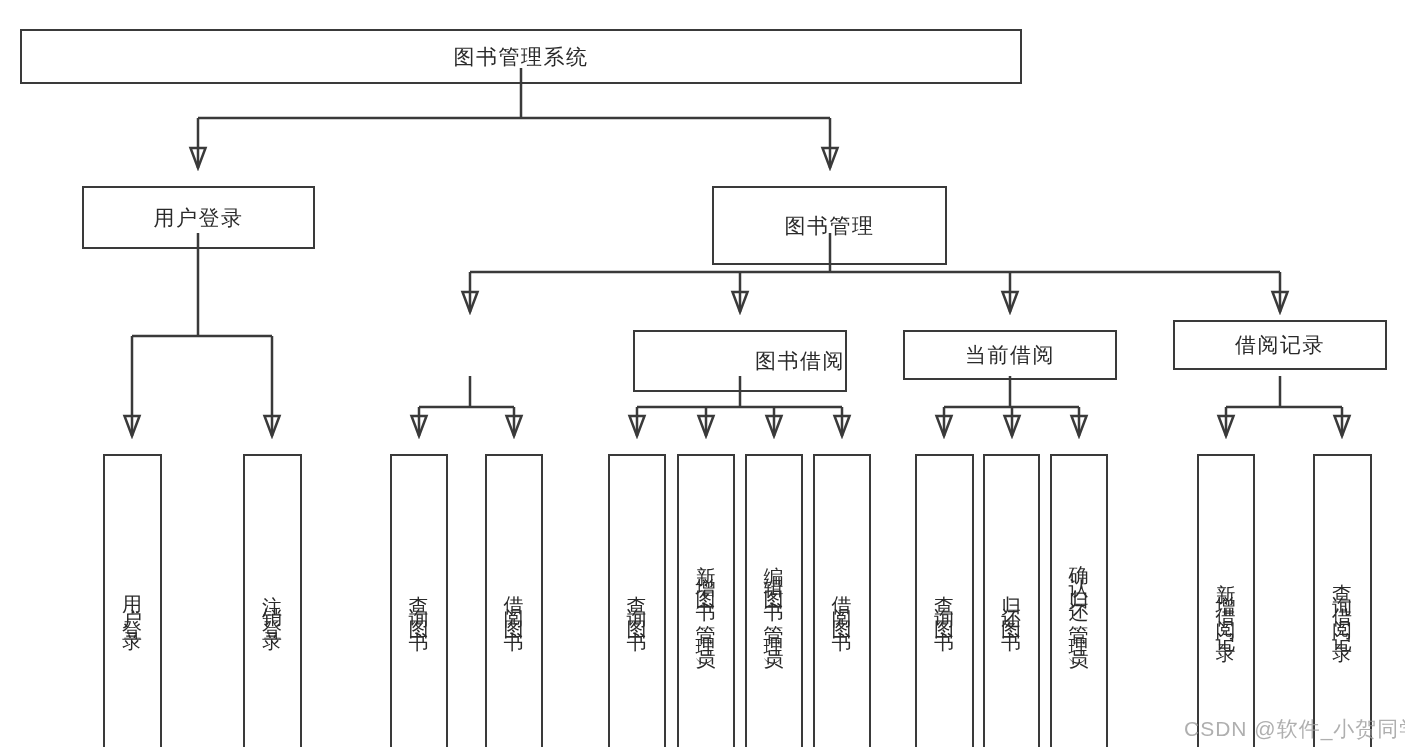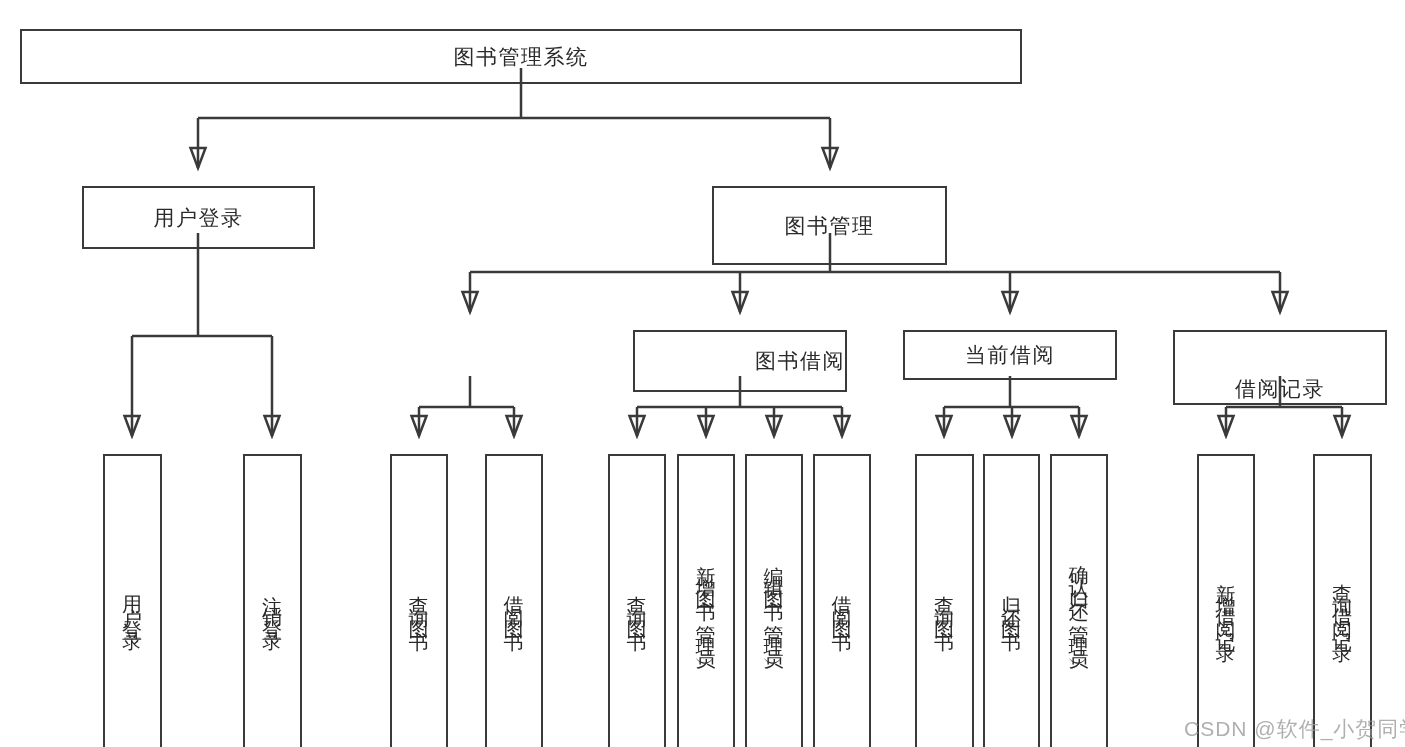--- a/index.html
+++ b/index.html
@@ -114,21 +114,21 @@
   <div class="node hbox" style="left:712px;top:170px;width:235px;height:79px;">
     <span class="label">图书管理</span>
   </div>
 
   <div class="node hbox" style="left:633px;top:314px;width:214px;height:62px;justify-content:flex-end;">
     <span class="label">图书借阅</span>
   </div>
   <div class="node hbox" style="left:903px;top:314px;width:214px;height:50px;">
     <span class="label">当前借阅</span>
   </div>
-  <div class="node hbox" style="left:1173px;top:314px;width:214px;height:75px;align-items:flex-end;">
+  <div class="node hbox" style="left:1173px;top:304px;width:214px;height:50px;">
     <span class="label">借阅记录</span>
   </div>
 
   <div class="node vbox" style="left:103px;top:438px;width:59px;height:299px;">
     <span class="label">用户登录</span>
   </div>
   <div class="node vbox" style="left:243px;top:438px;width:59px;height:299px;">
     <span class="label">注销登录</span>
   </div>
 

